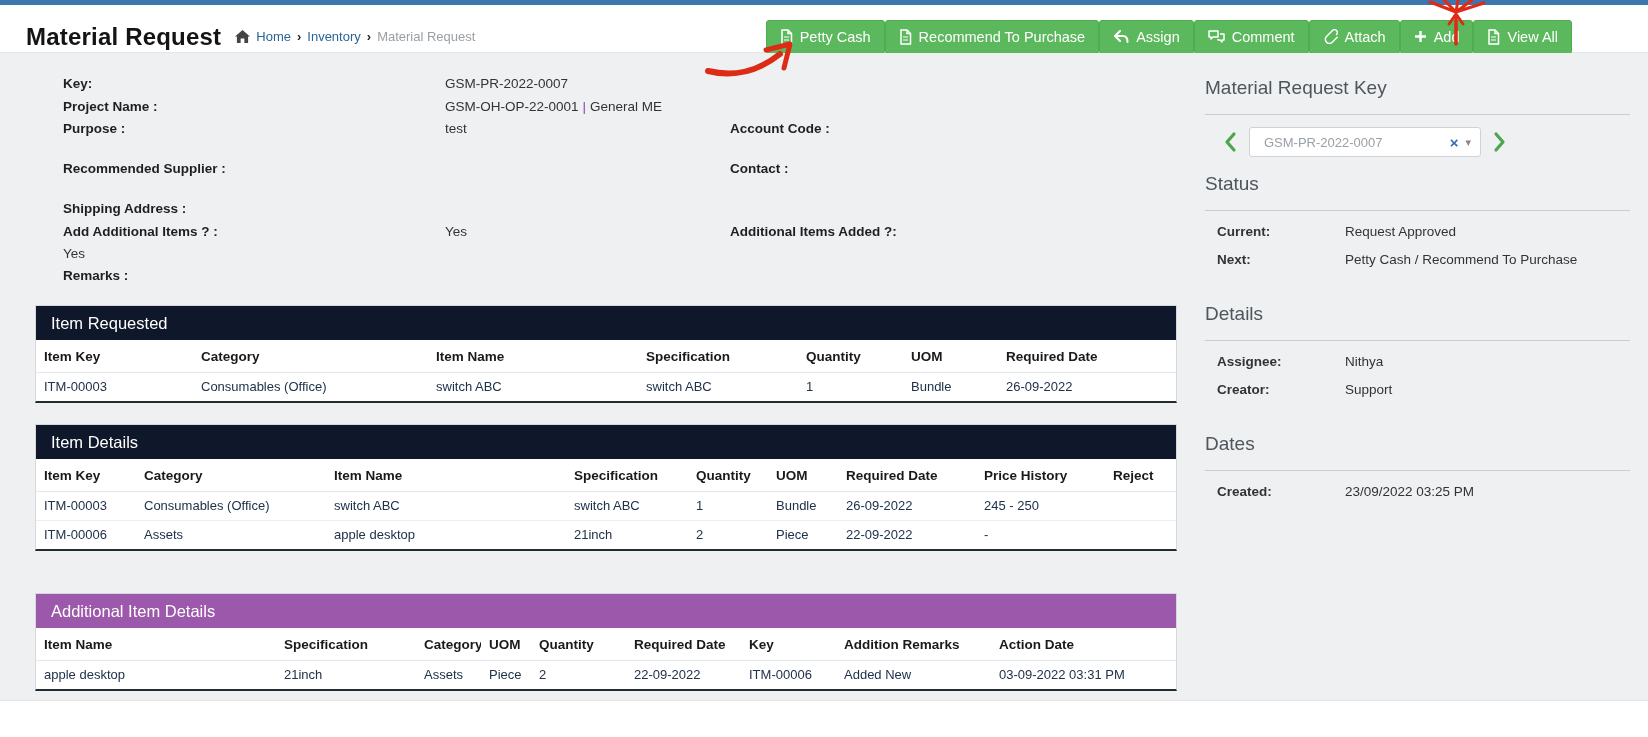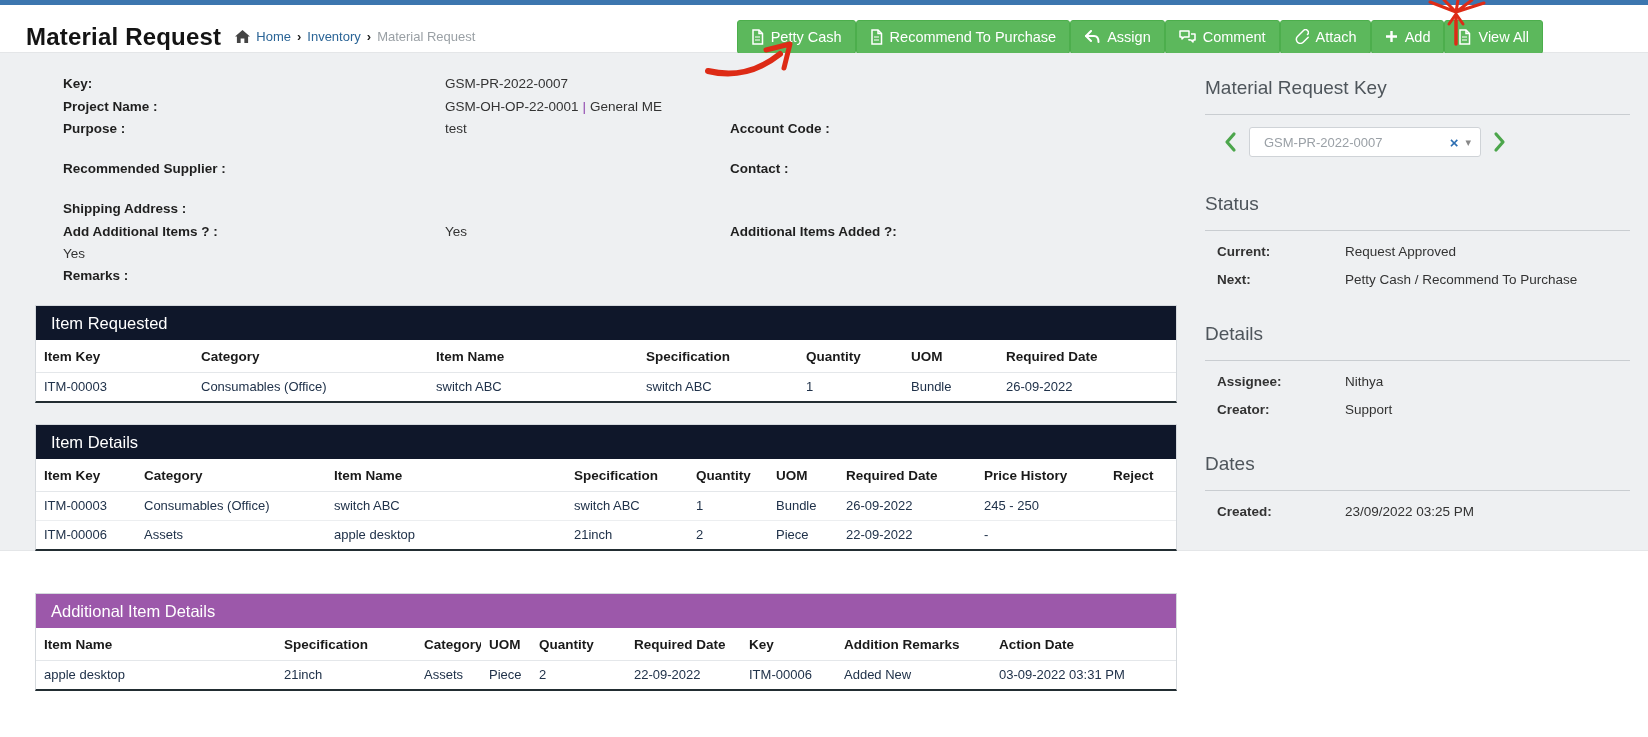--- a/index.html
+++ b/index.html
@@ -8,25 +8,25 @@
   .topbar { height:5px; background:#3c76af; }
 
   .header { height:48px; background:#fff; display:flex; align-items:center; padding:16px 0 0 26px; position:relative; border-bottom:1px solid #e4e6e8; }
   .page-title { font-size:24px; font-weight:bold; color:#141414; margin-right:14px; letter-spacing:.2px; }
   .breadcrumb { display:flex; align-items:center; gap:6px; font-size:13px; }
   .crumb-link { color:#2a6496; text-decoration:none; cursor:pointer; }
   .crumb-sep { color:#222; font-weight:bold; font-size:13px; }
   .crumb-current { color:#9aa0a5; }
   .home-icon svg { display:block; }
 
-  .actions { margin-left:auto; margin-right:105px; display:flex; }
+  .actions { margin-left:auto; margin-right:76px; display:flex; }
   .btn { display:flex; align-items:center; gap:7px; background:#5cb85c; border:1px solid #4cae4c; color:#fff; font-size:14.5px; padding:0 13px; height:34px; border-radius:3px; cursor:pointer; white-space:nowrap; font-family:inherit; }
   .btn svg { display:block; }
 
-  .content { position:relative; height:497px; background:#eef0f2; }
+  .content { position:relative; height:647px; background:#eef0f2; }
   .footer-strip { height:36px; background:#fff; border-top:1px solid #e4e6e8; }
 
   .f-label { position:absolute; font-size:13.5px; font-weight:bold; color:#1f1f1f; white-space:nowrap; }
   .f-value { position:absolute; font-size:13.5px; color:#333; white-space:nowrap; }
   .pipe-sep { color:#8e44ad; padding:0 4px; }
 
   .card { position:absolute; left:35px; width:1142px; background:#fff; border:1px solid #d5d9dd; border-bottom:2px solid #222d32; }
   .card-title { height:34px; display:flex; align-items:center; padding-left:15px; color:#fff; font-size:16.5px; }
   .slate { background:#0f172a; }
   .purple { background:#9c58aa; }
@@ -298,21 +298,21 @@
           <span class="caret">▾</span>
         </div>
         <span class="chev">
           <svg width="14" height="22" viewBox="0 0 14 22">
               <polyline points="3,3 10,11 3,19" fill="none" stroke="#4ca64c" stroke-width="3.2" stroke-linecap="round" stroke-linejoin="round"></polyline>
             </svg>
         </span>
       </div>
     </div>
 
-    <div class="side-section mt" style="margin-top:36px">
+    <div class="side-section mt" style="margin-top:16px">
       <div class="side-heading">Status</div>
       <div class="kv">
         <span class="k">Current:</span>
         <span class="v">Request Approved</span>
       </div>
       <div class="kv">
         <span class="k">Next:</span>
         <span class="v">Petty Cash / Recommend To Purchase</span>
       </div>
     </div>

